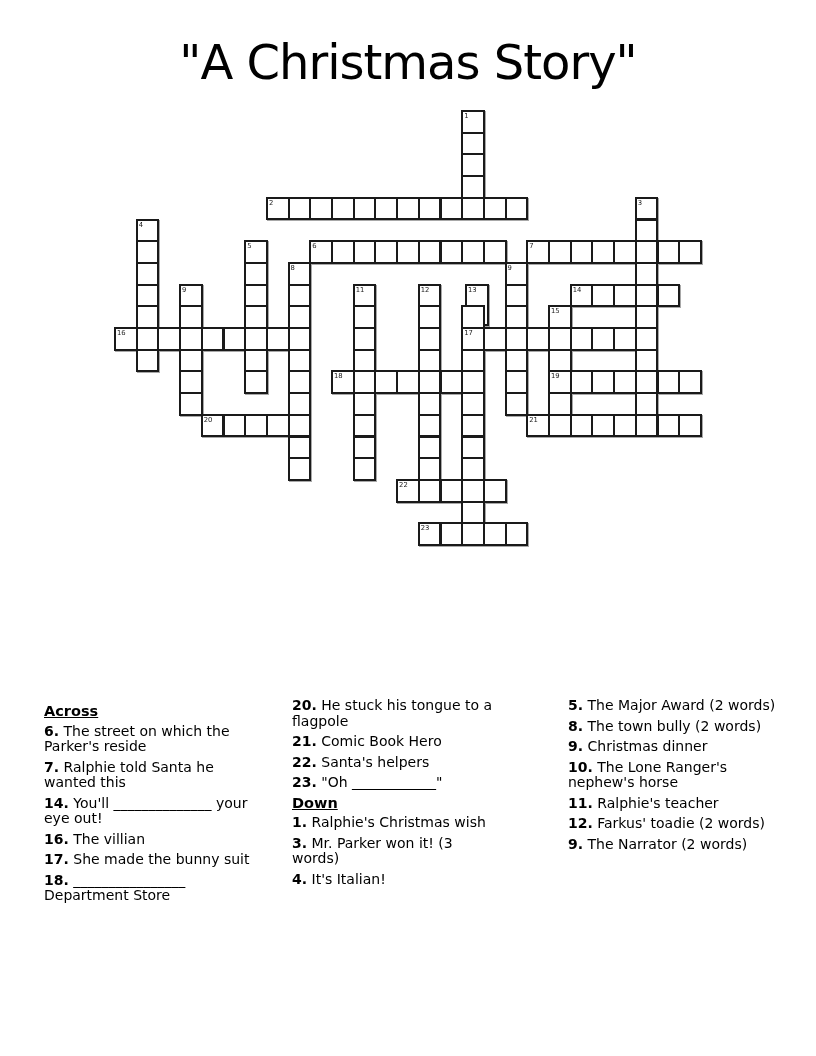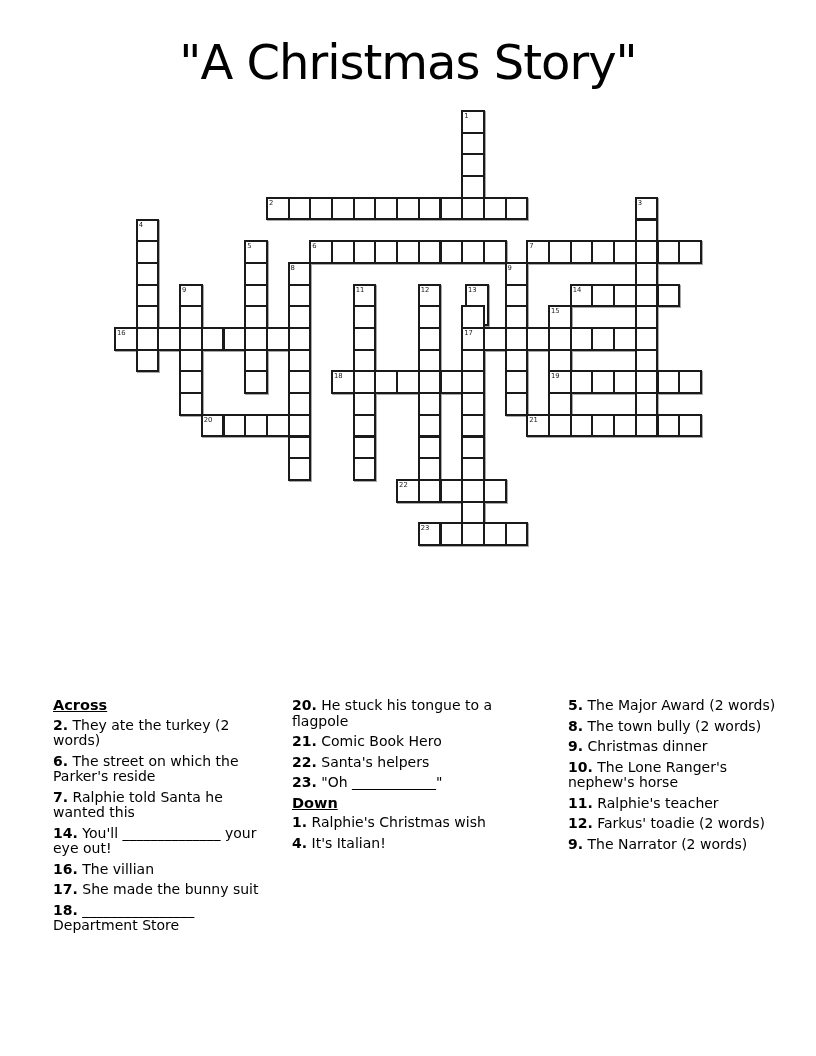--- a/index.html
+++ b/index.html
@@ -235,37 +235,37 @@
       <div class="cell" style="left: 347.2px; top: 303.8px; width: 23.7px; height: 23.7px; border-color: rgb(26, 26, 26);"></div>
       <div class="cell" style="left: 347.2px; top: 325.5px; width: 23.7px; height: 23.7px; border-color: rgb(26, 26, 26);"></div>
       <div class="cell" style="left: 347.2px; top: 347.2px; width: 23.7px; height: 23.7px; border-color: rgb(26, 26, 26);"></div>
       <div class="cell" style="left: 347.2px; top: 390.6px; width: 23.7px; height: 23.7px; border-color: rgb(26, 26, 26);"></div>
       <div class="cell" style="left: 434px; top: 195.3px; width: 23.7px; height: 23.7px; border-color: rgb(26, 26, 26);">
         <span class="cellnum">15</span>
       </div>
       <div class="cell" style="left: 434px; top: 238.7px; width: 23.7px; height: 23.7px; border-color: rgb(26, 26, 26);"></div>
       <div class="cell" style="left: 434px; top: 282.1px; width: 23.7px; height: 23.7px; border-color: rgb(26, 26, 26);"></div>
     </div>
-  <div class="clue-col" id="col1" style="left: 53px;">
+  <div class="clue-col" id="col1" style="left: 44px; margin-top: 6px;">
       <div class="clue-hdr">Across</div>
-      <p class="clue"><b>2.</b> They ate the turkey (2 words)</p>
       <p class="clue"><b>6.</b> The street on which the Parker's reside</p>
       <p class="clue"><b>7.</b> Ralphie told Santa he wanted this</p>
       <p class="clue"><b>14.</b> You'll ______________ your eye out!</p>
       <p class="clue"><b>16.</b> The villian</p>
       <p class="clue"><b>17.</b> She made the bunny suit</p>
       <p class="clue"><b>18.</b> ________________ Department Store</p>
     </div>
   <div class="clue-col" id="col2" style="left: 292px;">
       <p class="clue"><b>20.</b> He stuck his tongue to a flagpole</p>
       <p class="clue"><b>21.</b> Comic Book Hero</p>
       <p class="clue"><b>22.</b> Santa's helpers</p>
       <p class="clue"><b>23.</b> "Oh ____________"</p>
       <div class="clue-hdr">Down</div>
       <p class="clue"><b>1.</b> Ralphie's Christmas wish</p>
+      <p class="clue"><b>3.</b> Mr. Parker won it! (3 words)</p>
       <p class="clue"><b>4.</b> It's Italian!</p>
     </div>
   <div class="clue-col" id="col3" style="left: 568px;">
       <p class="clue"><b>5.</b> The Major Award (2 words)</p>
       <p class="clue"><b>8.</b> The town bully (2 words)</p>
       <p class="clue"><b>9.</b> Christmas dinner</p>
       <p class="clue"><b>10.</b> The Lone Ranger's nephew's horse</p>
       <p class="clue"><b>11.</b> Ralphie's teacher</p>
       <p class="clue"><b>12.</b> Farkus' toadie (2 words)</p>
       <p class="clue"><b>9.</b> The Narrator (2 words)</p>

